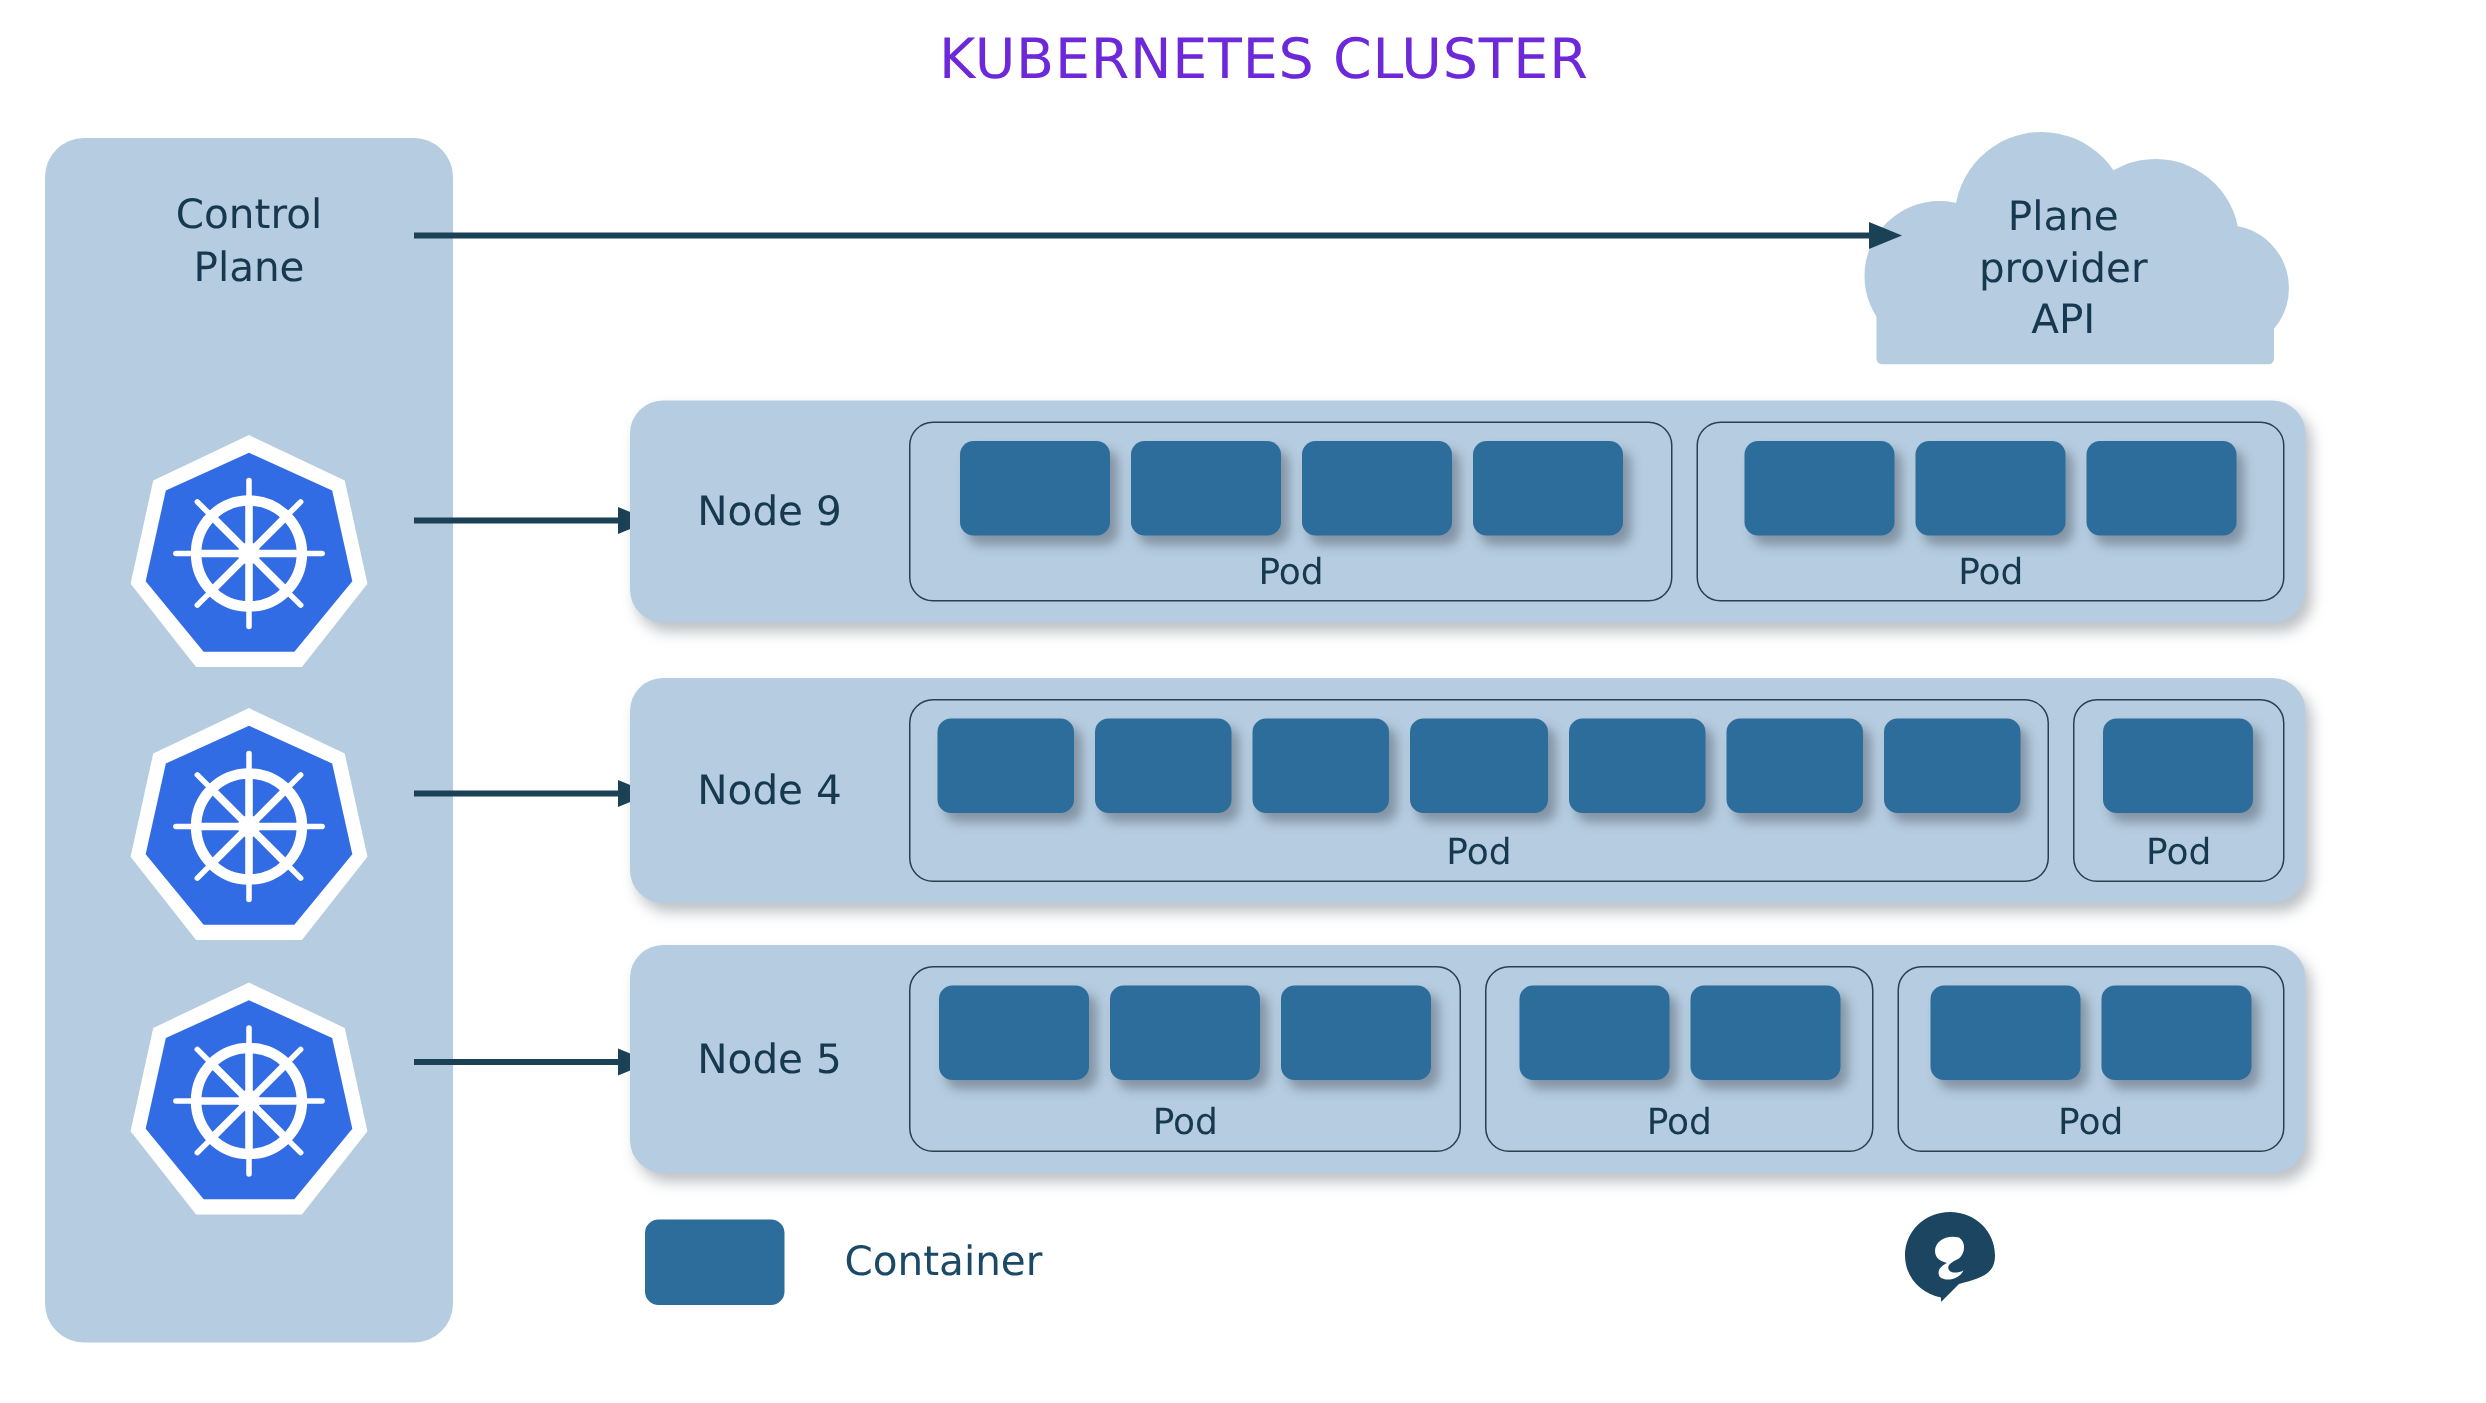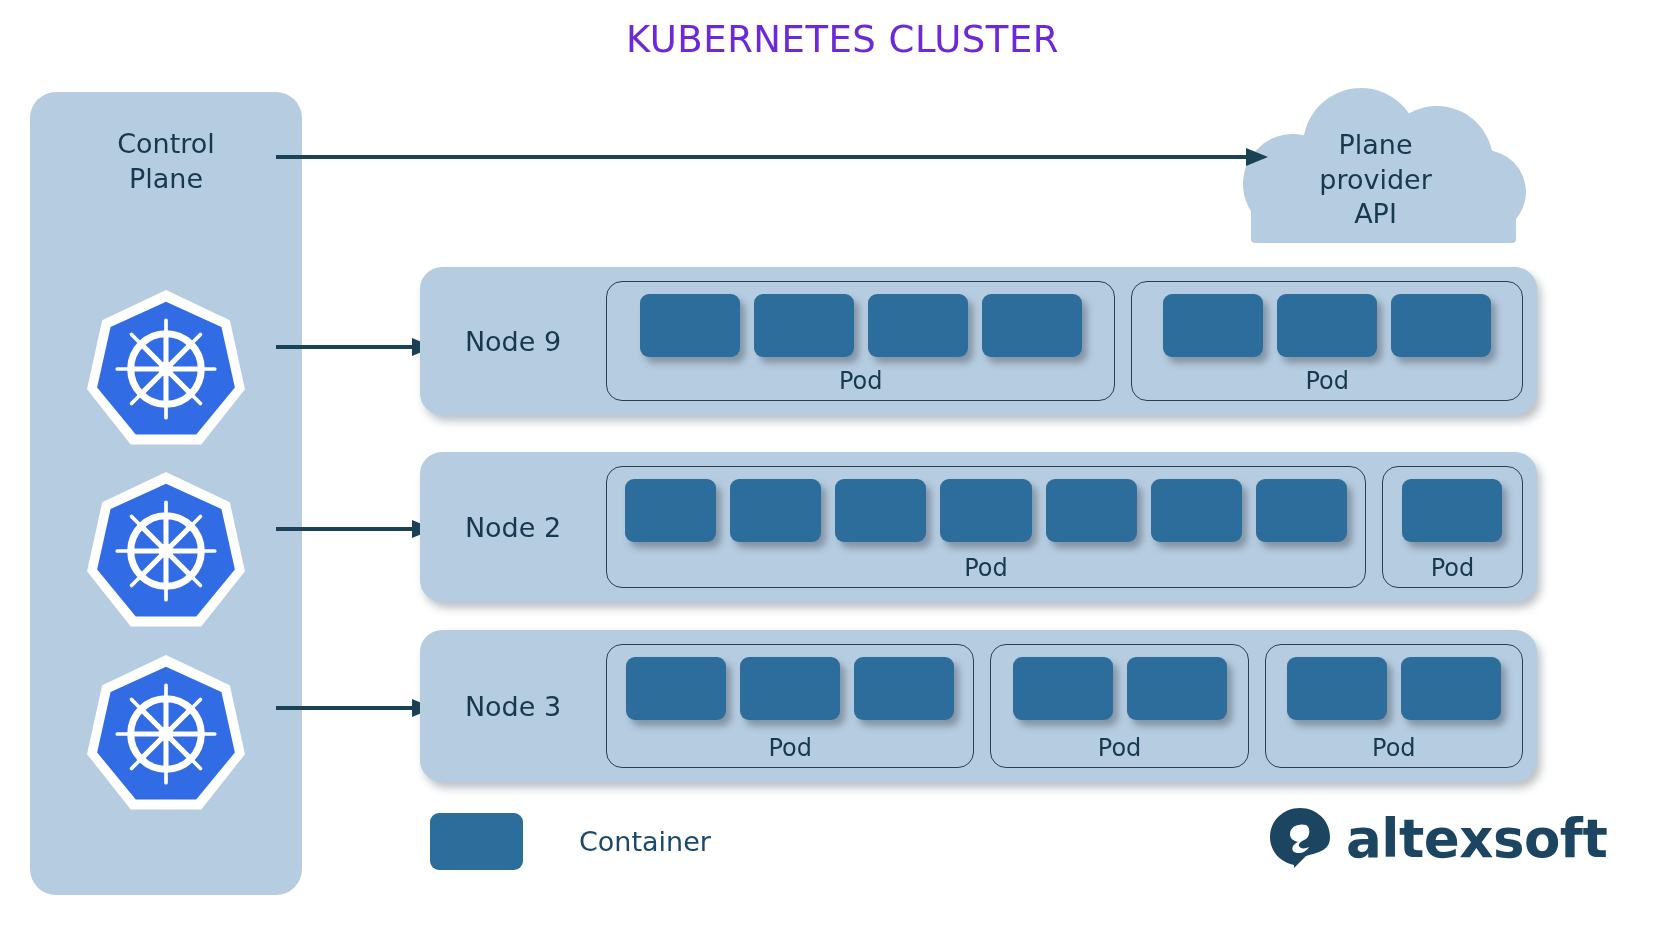--- a/index.html
+++ b/index.html
@@ -153,21 +153,21 @@
     padding-bottom: 2px;
   }
 
   
   #legend {
     position: absolute;
     left: 430px;
     top: 813px;
     display: flex;
     align-items: center;
-    gap: 56px;
+    gap: 40px;
   }
   #legend-swatch {
     width: 93px;
     height: 57px;
     background: #2c6d9b;
     border-radius: 9px;
   }
   #legend-label {
     font-size: 27px;
     color: #1b4a68;
@@ -314,21 +314,21 @@
           <div class="container-box" style="flex: 1 1 0px; max-width: 100px; min-width: 60px;"></div>
           <div class="container-box" style="flex: 1 1 0px; max-width: 100px; min-width: 60px;"></div>
           <div class="container-box" style="flex: 1 1 0px; max-width: 100px; min-width: 60px;"></div>
         </div>
         <div class="pod-label">Pod</div>
       </div>
     </div>
 </div>
 
 <div id="node-row-2" class="node-row">
-  <div class="node-label">Node 2</div>
+  <div class="node-label">Node 4</div>
   <div class="pods-area">
       <div class="pod" style="flex: 7 1 0px;">
         <div class="pod-containers">
           <div class="container-box" style="flex: 1 1 0px; max-width: 100px; min-width: 60px;"></div>
           <div class="container-box" style="flex: 1 1 0px; max-width: 100px; min-width: 60px;"></div>
           <div class="container-box" style="flex: 1 1 0px; max-width: 100px; min-width: 60px;"></div>
           <div class="container-box" style="flex: 1 1 0px; max-width: 100px; min-width: 60px;"></div>
           <div class="container-box" style="flex: 1 1 0px; max-width: 100px; min-width: 60px;"></div>
           <div class="container-box" style="flex: 1 1 0px; max-width: 100px; min-width: 60px;"></div>
           <div class="container-box" style="flex: 1 1 0px; max-width: 100px; min-width: 60px;"></div>
@@ -338,21 +338,21 @@
       <div class="pod" style="flex: 1 1 0px;">
         <div class="pod-containers">
           <div class="container-box" style="flex: 1 1 0px; max-width: 100px; min-width: 60px;"></div>
         </div>
         <div class="pod-label">Pod</div>
       </div>
     </div>
 </div>
 
 <div id="node-row-3" class="node-row">
-  <div class="node-label">Node 3</div>
+  <div class="node-label">Node 5</div>
   <div class="pods-area">
       <div class="pod" style="flex: 3 1 0px;">
         <div class="pod-containers">
           <div class="container-box" style="flex: 1 1 0px; max-width: 100px; min-width: 60px;"></div>
           <div class="container-box" style="flex: 1 1 0px; max-width: 100px; min-width: 60px;"></div>
           <div class="container-box" style="flex: 1 1 0px; max-width: 100px; min-width: 60px;"></div>
         </div>
         <div class="pod-label">Pod</div>
       </div>
       <div class="pod" style="flex: 2 1 0px;">
@@ -375,14 +375,13 @@
 <div id="legend">
   <div id="legend-swatch"></div>
   <div id="legend-label">Container</div>
 </div>
 
 <div id="altexsoft-logo">
   <svg id="altexsoft-mark" viewBox="0 0 64 64">
     <path d="M32 2 C15 2 2 15 2 31 C2 45 12 56 26 59 L26 62 L38 50 C52 46 62 44 62 31 C62 15 49 2 32 2 Z" fill="#1b4560"></path>
     <path d="M38 19 C30 17 22 21 22 28 C22 33 26 35 30 36 C26 38 23 41 25 45 C29 49 38 47 41 41 C37 43 32 43 31 40 C30 37 34 35 38 33 C42 30 43 22 38 19 Z" fill="#ffffff"></path>
   </svg>
-  <div id="altexsoft-wordmark">altexsoft</div>
 </div>
 
 </body></html>

